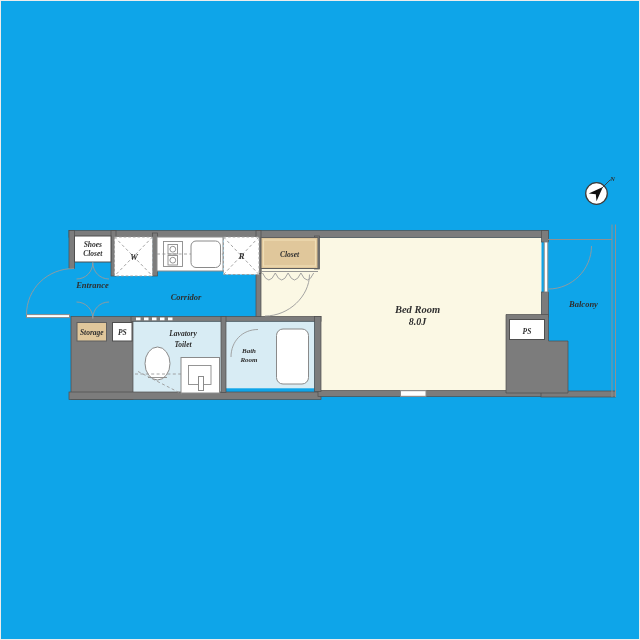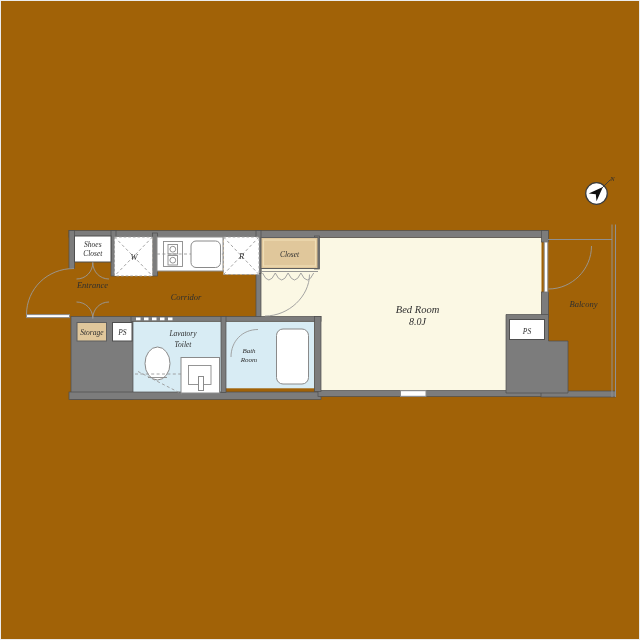--- a/index.html
+++ b/index.html
@@ -1,18 +1,18 @@
 <!DOCTYPE html>
 <html style="--wall: #7c7c7c; --wall-edge: #4e4e4e; --room-cream: #fbf8e4; --wet-blue: #d8ecf4; --closet-tan: #e0c79b; --label-ink: #2f2f2f;"><head>
 <meta charset="utf-8">
 <style>
   html,body{margin:0;padding:0;background:#fff;}
-  .page{position:relative;width:640px;height:640px;background:#a16207;
+  .page{position:relative;width:640px;height:640px;background:#0ea5e9;
         border:1px solid #ececec;box-sizing:border-box;overflow:hidden;
-        font-family:"Liberation Serif",serif;}
+        font-family:"Liberation Serif",serif;font-weight:bold;}
   svg{position:absolute;left:0;top:0;}
   .wall{fill:var(--wall,#7c7c7c);stroke:var(--wall-edge,#4e4e4e);stroke-width:.7;}
   .cream{fill:var(--room-cream,#fbf8e4);}
   .blue{fill:var(--wet-blue,#d8ecf4);}
   .tan{fill:var(--closet-tan,#e0c79b);stroke:#5f5f5f;stroke-width:1;}
   .box{fill:#fff;stroke:#4e4e4e;stroke-width:1;}
   .fix{fill:#fff;stroke:#8a8a8a;stroke-width:1;}
   .thin{fill:none;stroke:#8a8a8a;stroke-width:.9;}
   .arc{fill:none;stroke:#9a9a9a;stroke-width:.9;}
   .dash{fill:none;stroke:#9a9a9a;stroke-width:.9;stroke-dasharray:3 2.4;}

